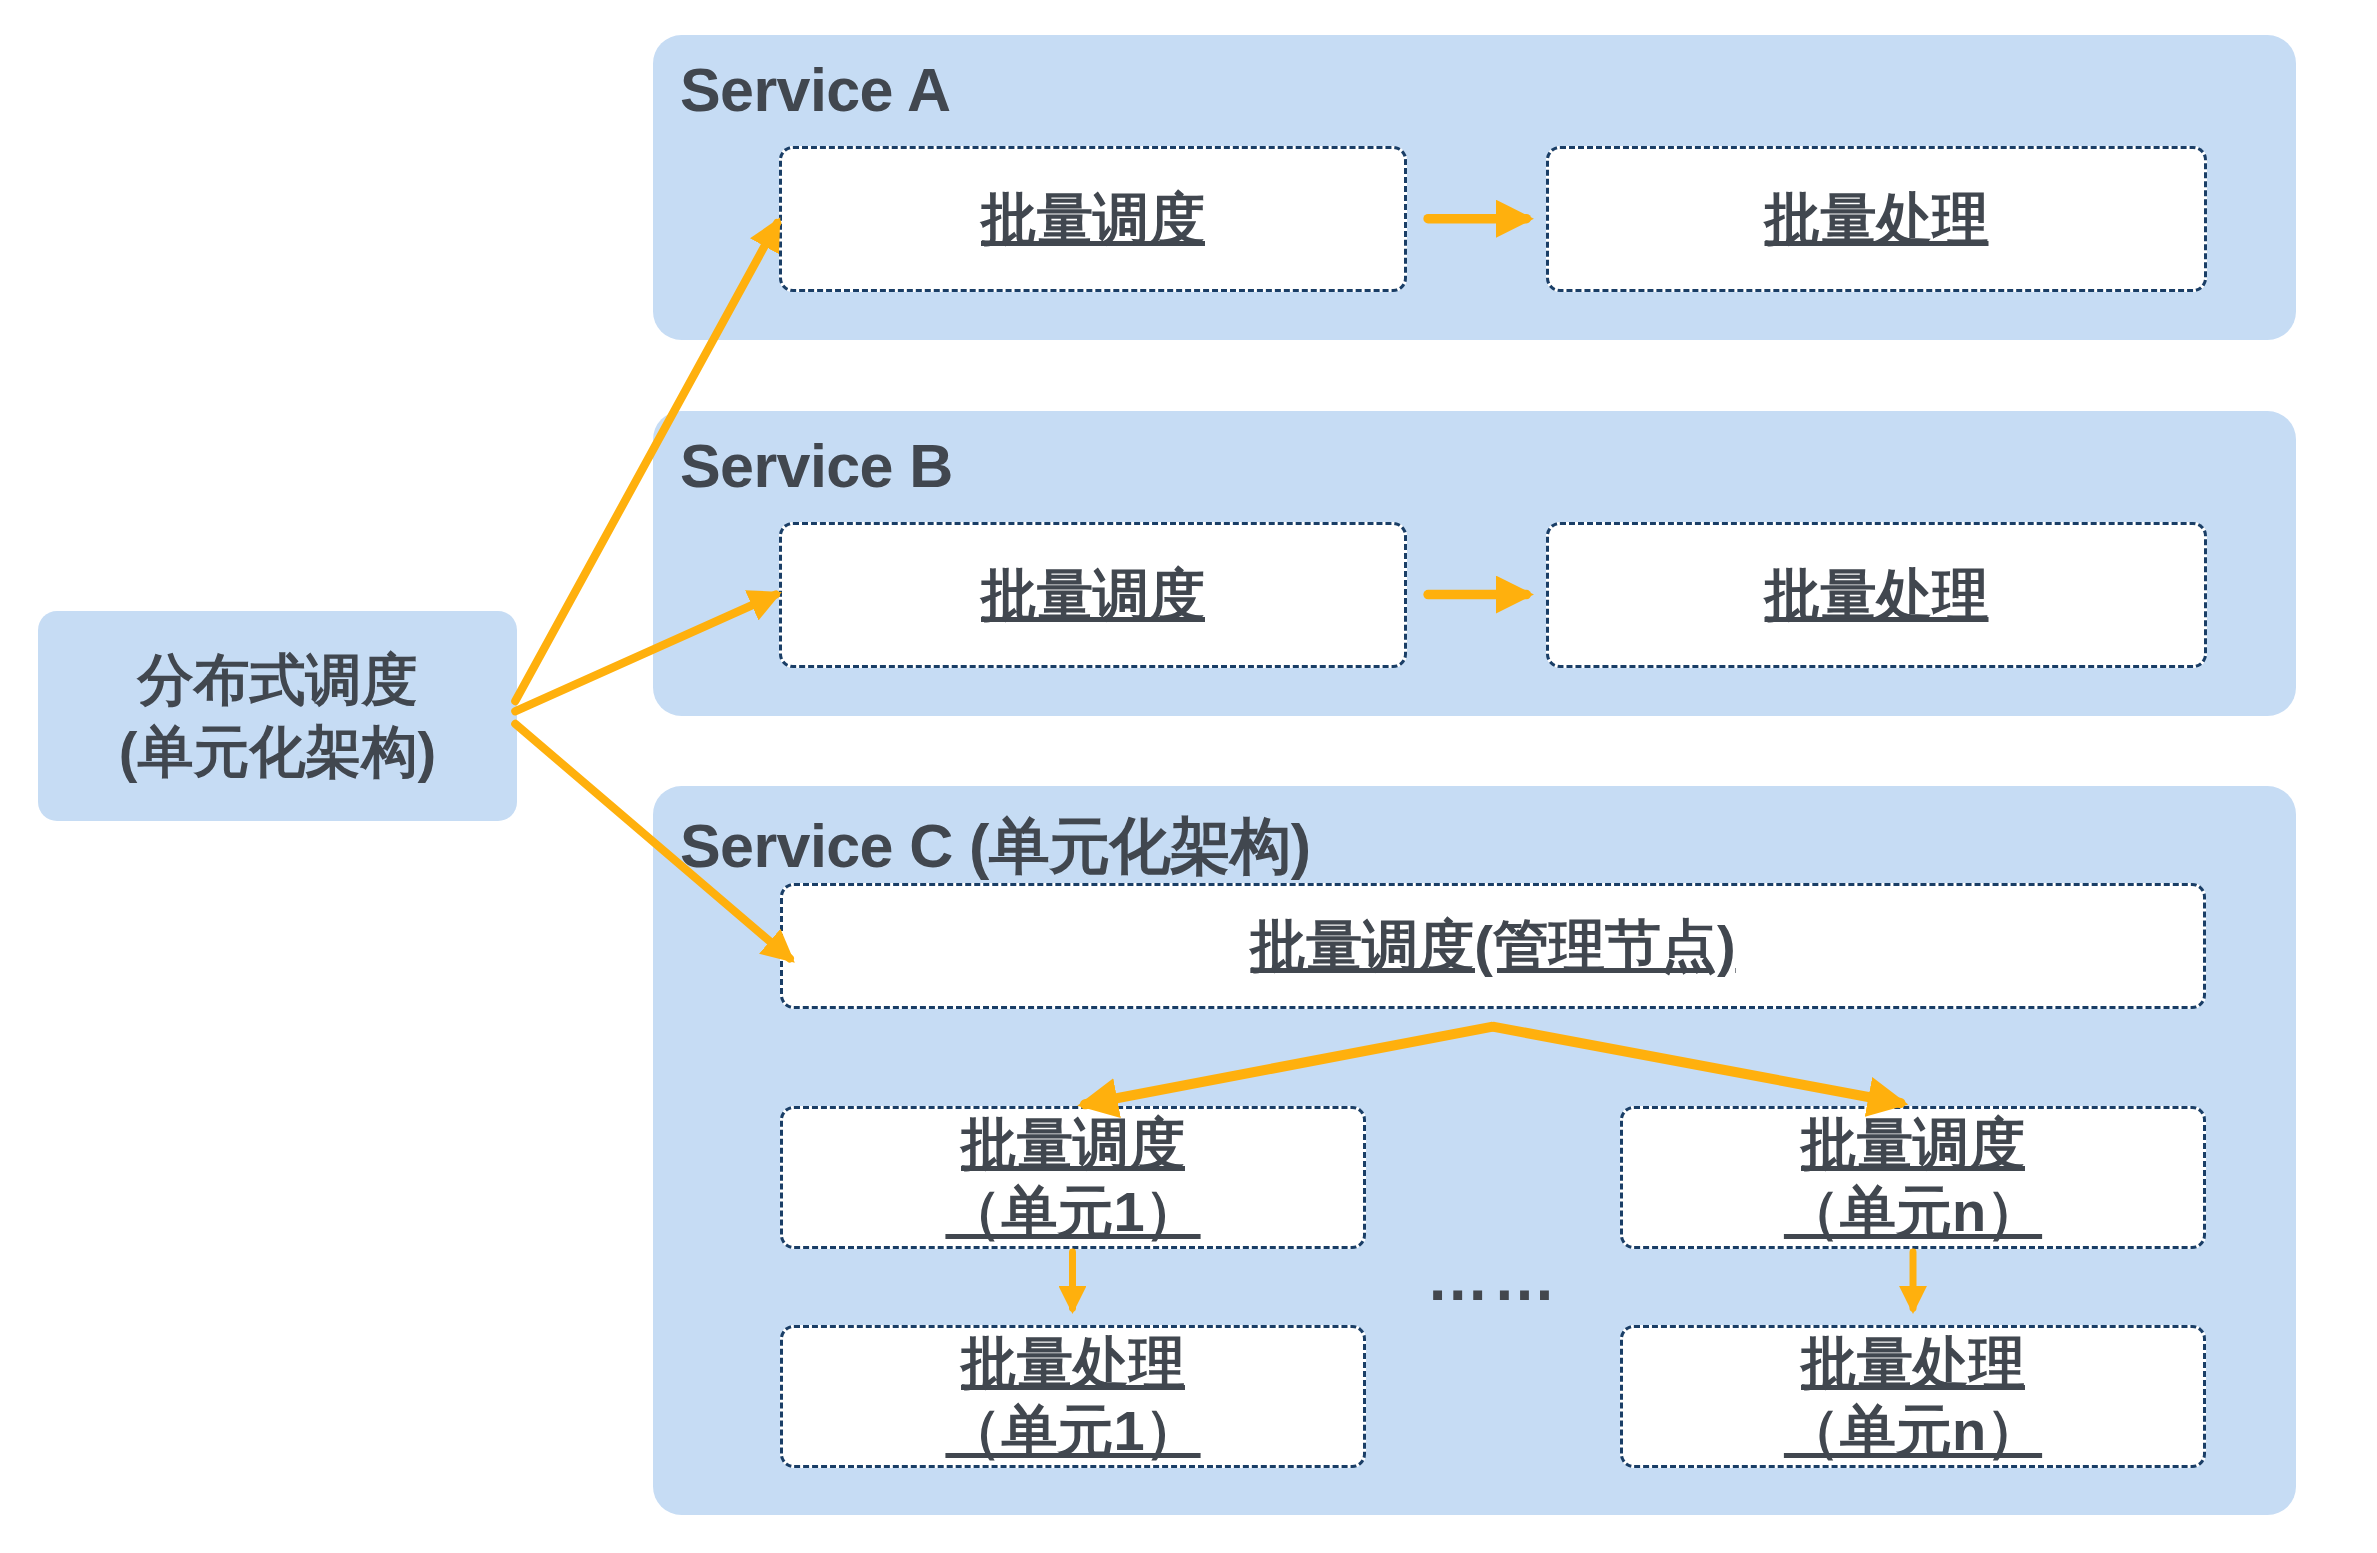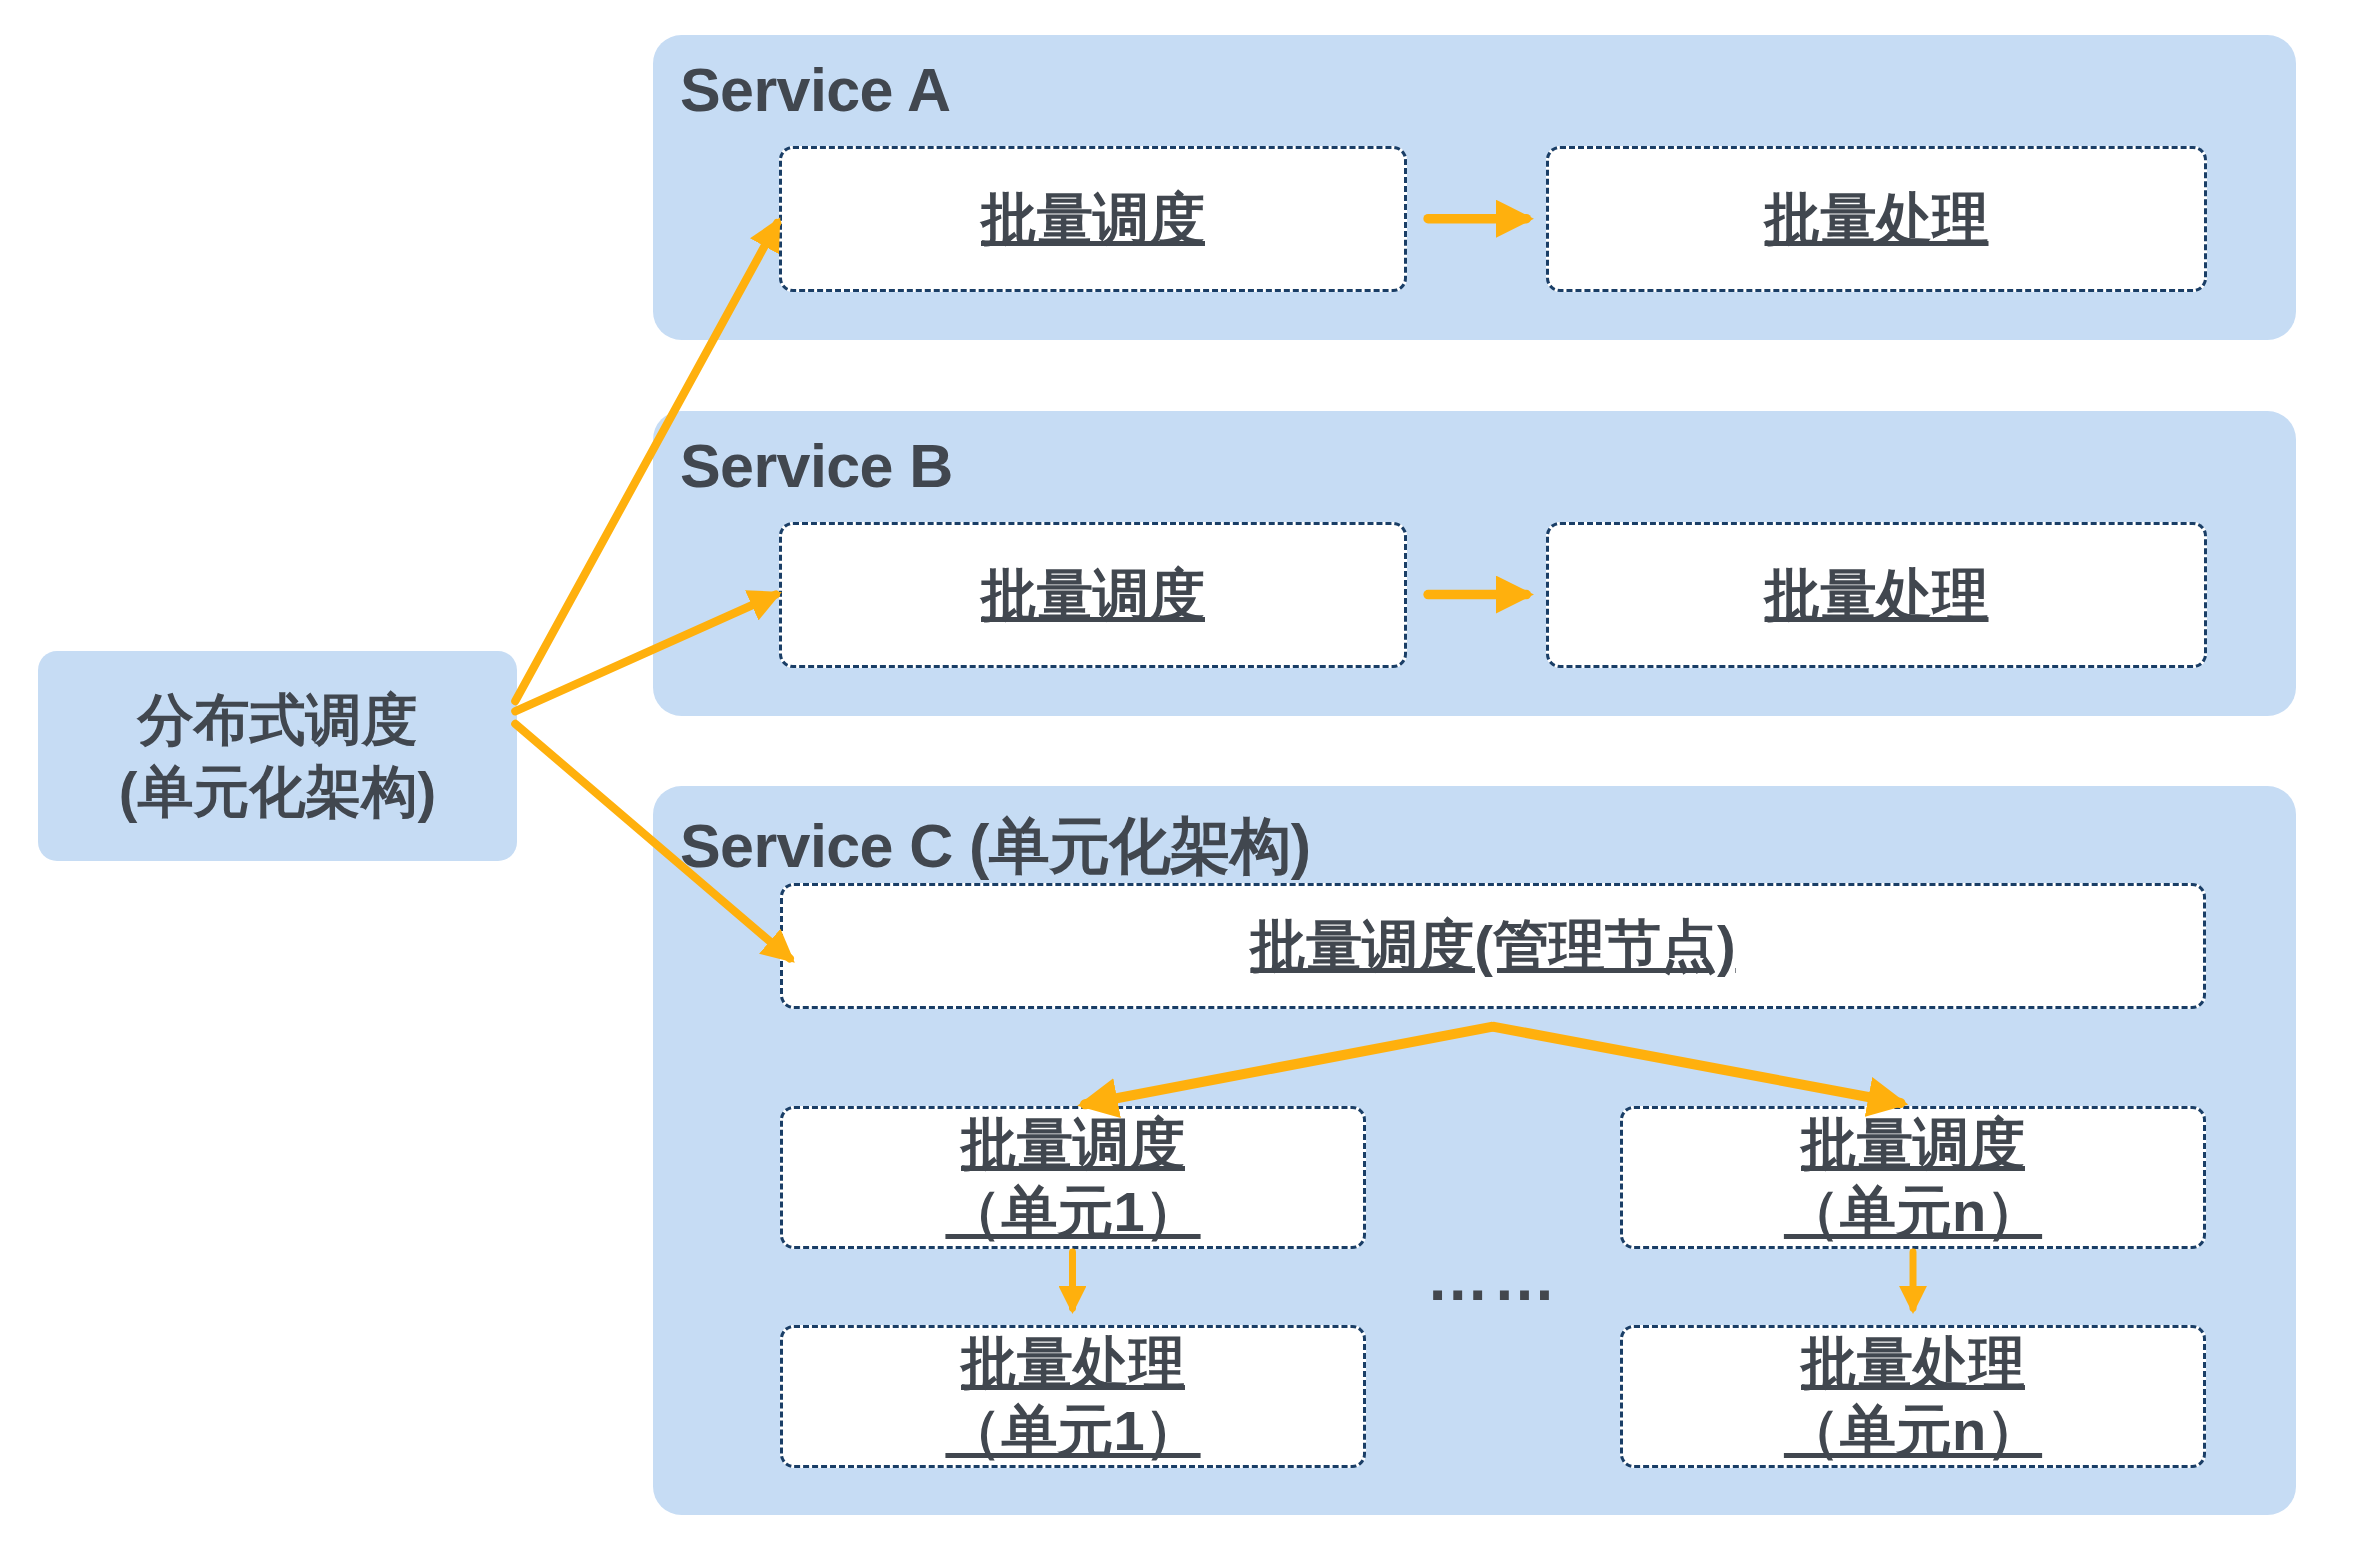--- a/index.html
+++ b/index.html
@@ -60,21 +60,20 @@
     display: flex;
     flex-direction: column;
     align-items: center;
     justify-content: center;
     text-align: center;
     font-size: 56px;
     font-weight: 700;
     color: #41474F;
     line-height: 1.28;
     white-space: nowrap;
-    margin-top: 40px;
   }
   
   .node-a1 { left: 779px; top: 146px; width: 628px;  height: 146px; }
   .node-a2 { left: 1546px; top: 146px; width: 661px; height: 146px; }
   
   .node-b1 { left: 779px; top: 522px; width: 628px;  height: 146px; }
   .node-b2 { left: 1546px; top: 522px; width: 661px; height: 146px; }
   
   .node-cm  { left: 780px; top: 883px; width: 1426px; height: 126px; }
   .node-c1  { left: 780px; top: 1106px; width: 586px;  height: 143px; }

